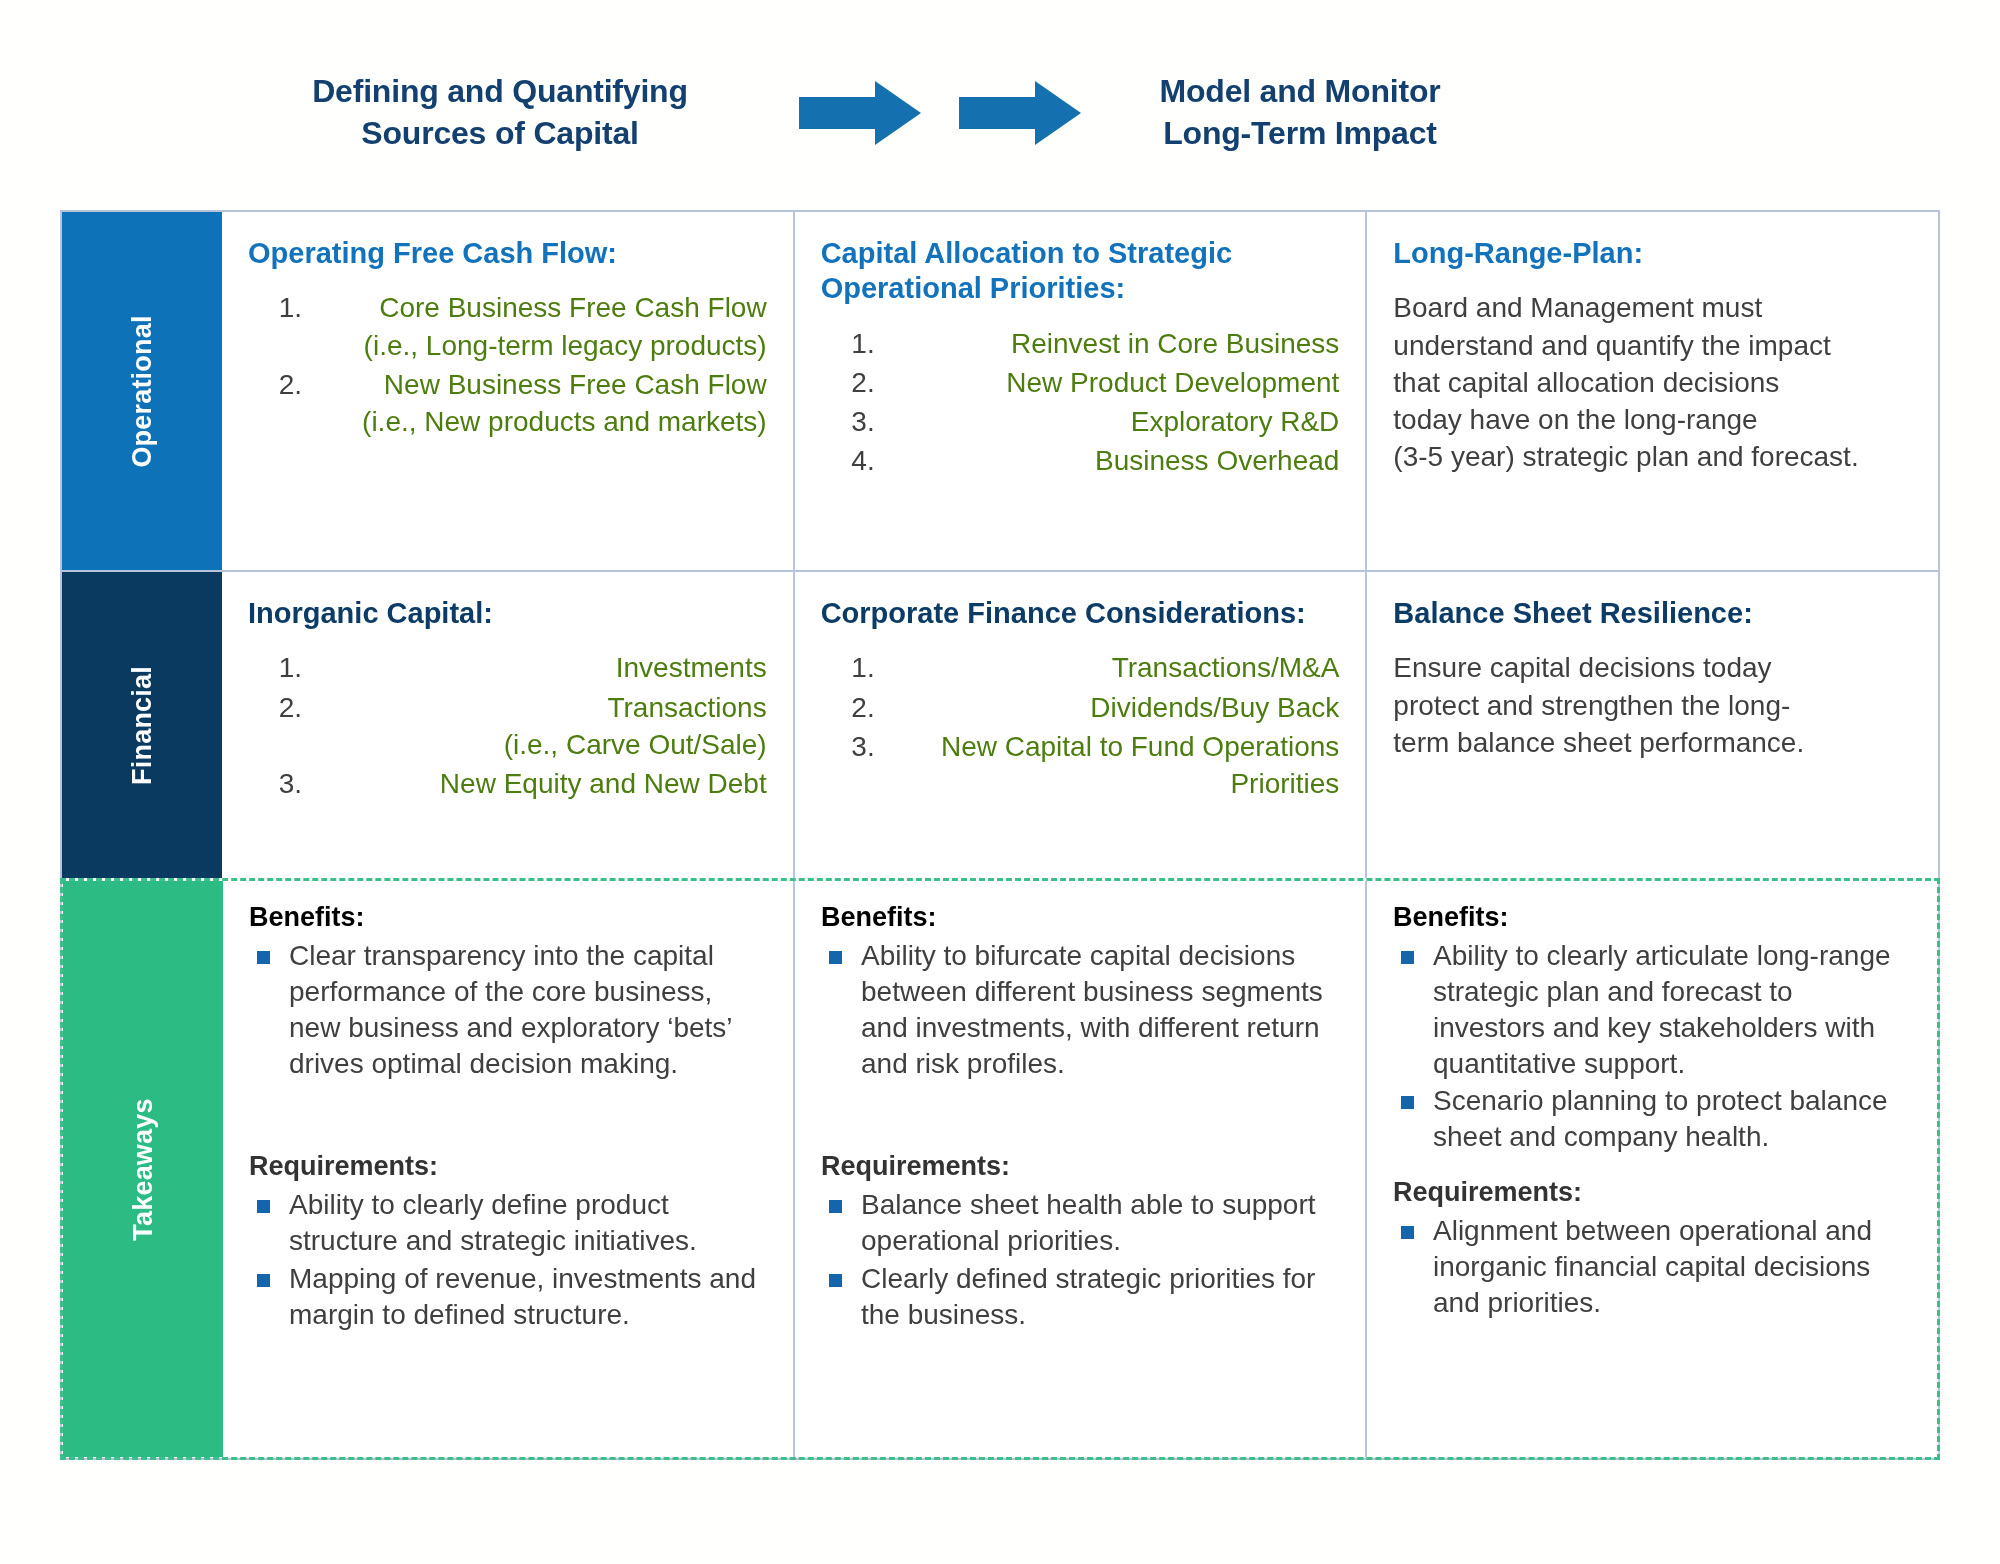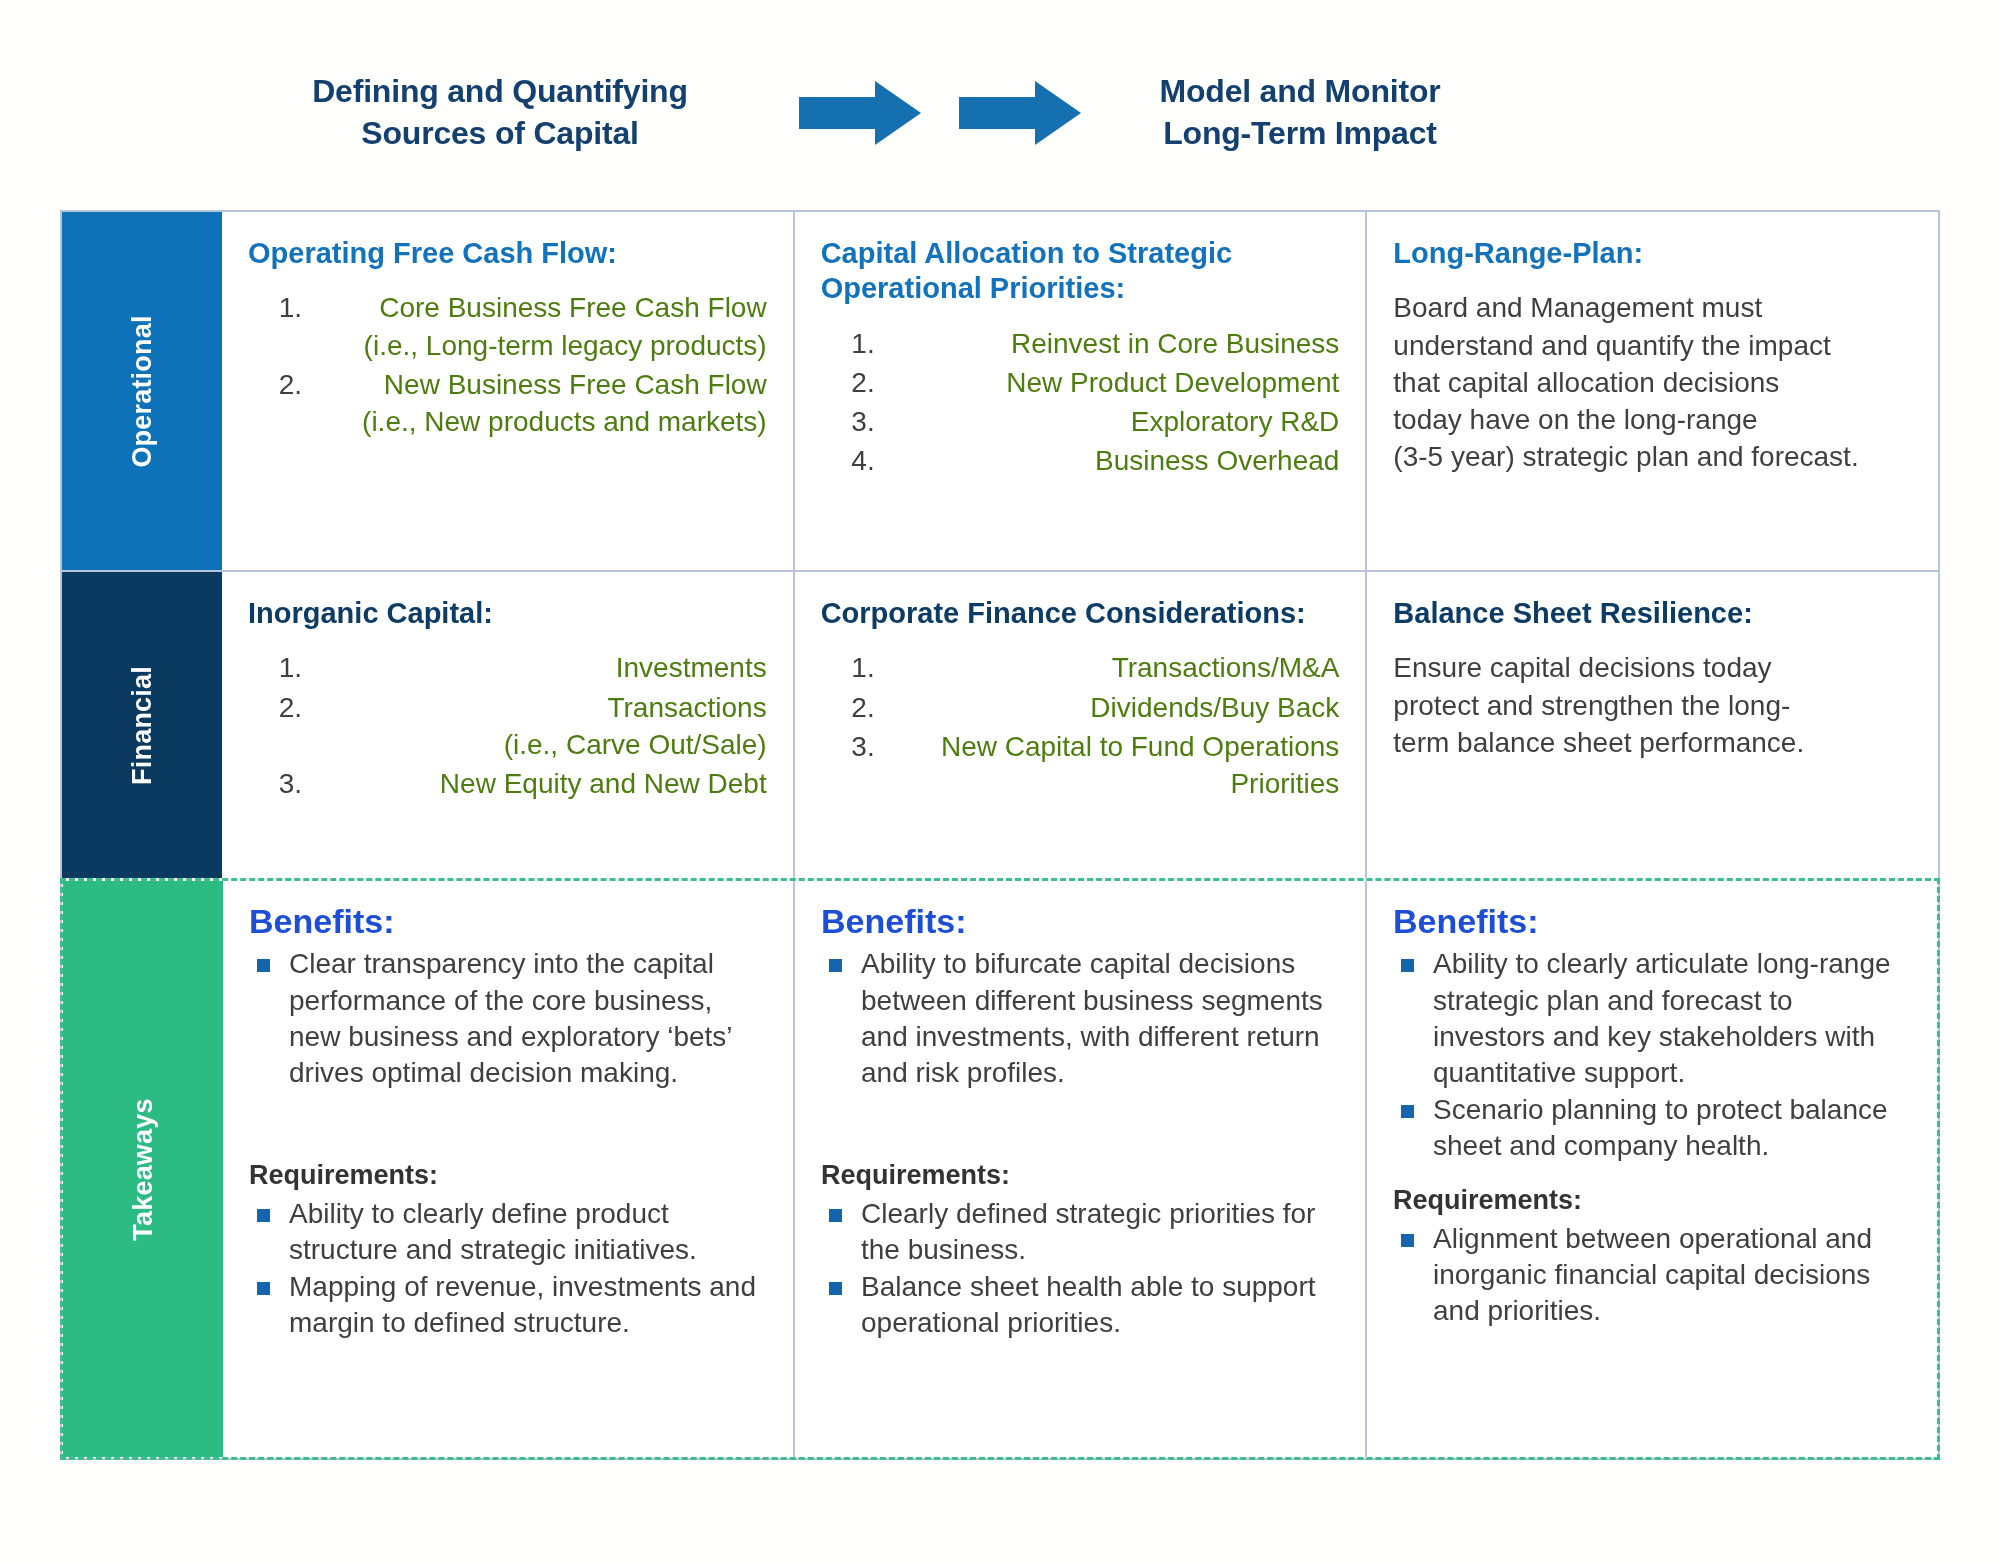--- a/index.html
+++ b/index.html
@@ -117,21 +117,21 @@
 
   .cell-head {
     font-weight: bold;
     font-size: 29px;
     line-height: 1.22;
     margin-bottom: 18px;
     white-space: pre-line;
   }
   .head-blue { color: #1272BC; }
   .head-navy { color: #0C3C66; }
-  .head-green { color: #1d4ed8; font-size: 34px; margin-bottom: 4px; }
+  .head-green { color: #000000; font-size: 27px; margin-bottom: 4px; }
   .head-dark { color: #333333; font-size: 27px; margin-bottom: 4px; }
 
   .para {
     color: #3F3F3F;
     font-size: 28px;
     line-height: 1.33;
     white-space: pre-line;
   }
 
   
@@ -302,22 +302,22 @@
       </div>
 
       <div class="cell">
         <div class="cell-head head-green">Benefits:</div>
         <ul class="sqlist">
           <li>Ability to bifurcate capital decisions between different business segments and investments, with different return and risk profiles.</li>
         </ul>
         <div class="spacer-lg"></div>
         <div class="cell-head head-dark">Requirements:</div>
         <ul class="sqlist">
+          <li>Balance sheet health able to support operational priorities.</li>
           <li>Clearly defined strategic priorities for the business.</li>
-          <li>Balance sheet health able to support operational priorities.</li>
         </ul>
       </div>
 
       <div class="cell">
         <div class="cell-head head-green">Benefits:</div>
         <ul class="sqlist">
           <li>Ability to clearly articulate long-range strategic plan and forecast to investors and key stakeholders with quantitative support.</li>
           <li>Scenario planning to protect balance sheet and company health.</li>
         </ul>
         <div class="spacer-sm"></div>

